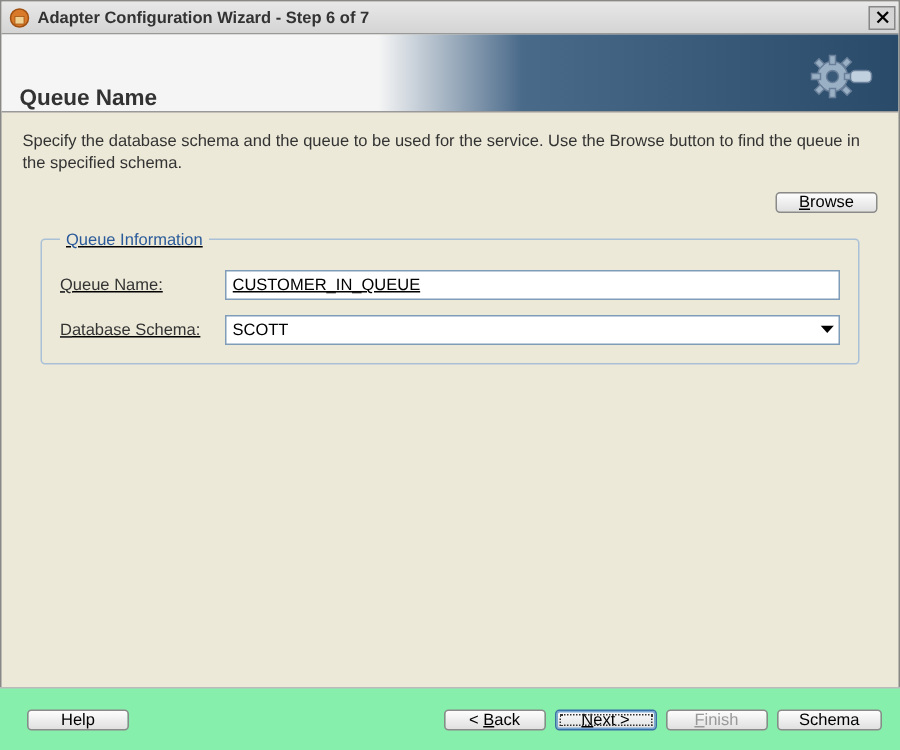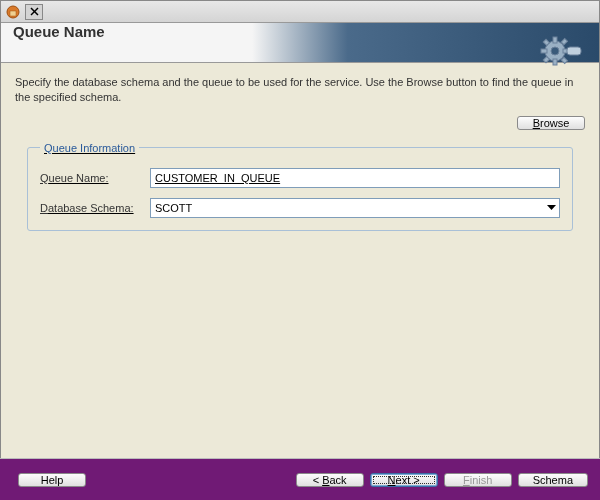--- a/index.html
+++ b/index.html
@@ -34,26 +34,26 @@
   .titlebar .close-btn {
     width: 18px; height: 16px;
     background: #d4d4d4;
     border: 1px solid #888;
     display: flex; align-items: center; justify-content: center;
     font-family: Arial;
     font-size: 12px;
     cursor: pointer;
   }
   .banner {
-    height: 40px;
+    height: 52px;
     background: linear-gradient(to right, #f5f5f5 0%, #f5f5f5 42%, #4a6a8a 58%, #2a4a6a 100%);
     position: relative;
     border-bottom: 1px solid #999;
     display: flex;
-    align-items: flex-start;
+    align-items: flex-end;
     padding-left: 12px;
   }
   .banner-title {
     font-size: 15px;
     font-weight: bold;
     color: #333;
   }
   .banner-gear {
     position: absolute;
     right: 16px;
@@ -140,39 +140,40 @@
     background: #fff;
     padding: 0 4px;
     font-family: Tahoma, Arial, sans-serif;
     font-size: 11px;
   }
   .footer {
     position: absolute;
     bottom: 0; left: 0; right: 0;
     height: 42px;
     border-top: 1px solid #bbb;
-    background: #701a75;
+    background: #86efac;
     display: flex;
     align-items: center;
     padding: 0 12px;
   }
   .footer .spacer { flex: 1; }
   .footer .btn { margin-left: 6px; }
   .underline { text-decoration: underline; }
 </style>
 </head>
 <body>
 
 <div class="titlebar">
   <span class="app-icon">
     <svg width="14" height="14" viewBox="0 0 14 14">
       <circle cx="7" cy="7" r="6" fill="#d97a2a" stroke="#a05010" stroke-width="1"></circle>
       <rect x="4" y="6" width="6" height="5" fill="#f0d090" stroke="#a05010" stroke-width="0.5"></rect>
     </svg>
   </span>
+  <span class="title-text">Adapter Configuration Wizard - Step 6 of 7</span>
   <div class="close-btn">
     <svg width="9" height="9" viewBox="0 0 9 9">
       <line x1="1" y1="1" x2="8" y2="8" stroke="#000" stroke-width="1.5"></line>
       <line x1="8" y1="1" x2="1" y2="8" stroke="#000" stroke-width="1.5"></line>
     </svg>
   </div>
 </div>
 
 <div class="banner">
   <span class="banner-title">Queue Name</span>

